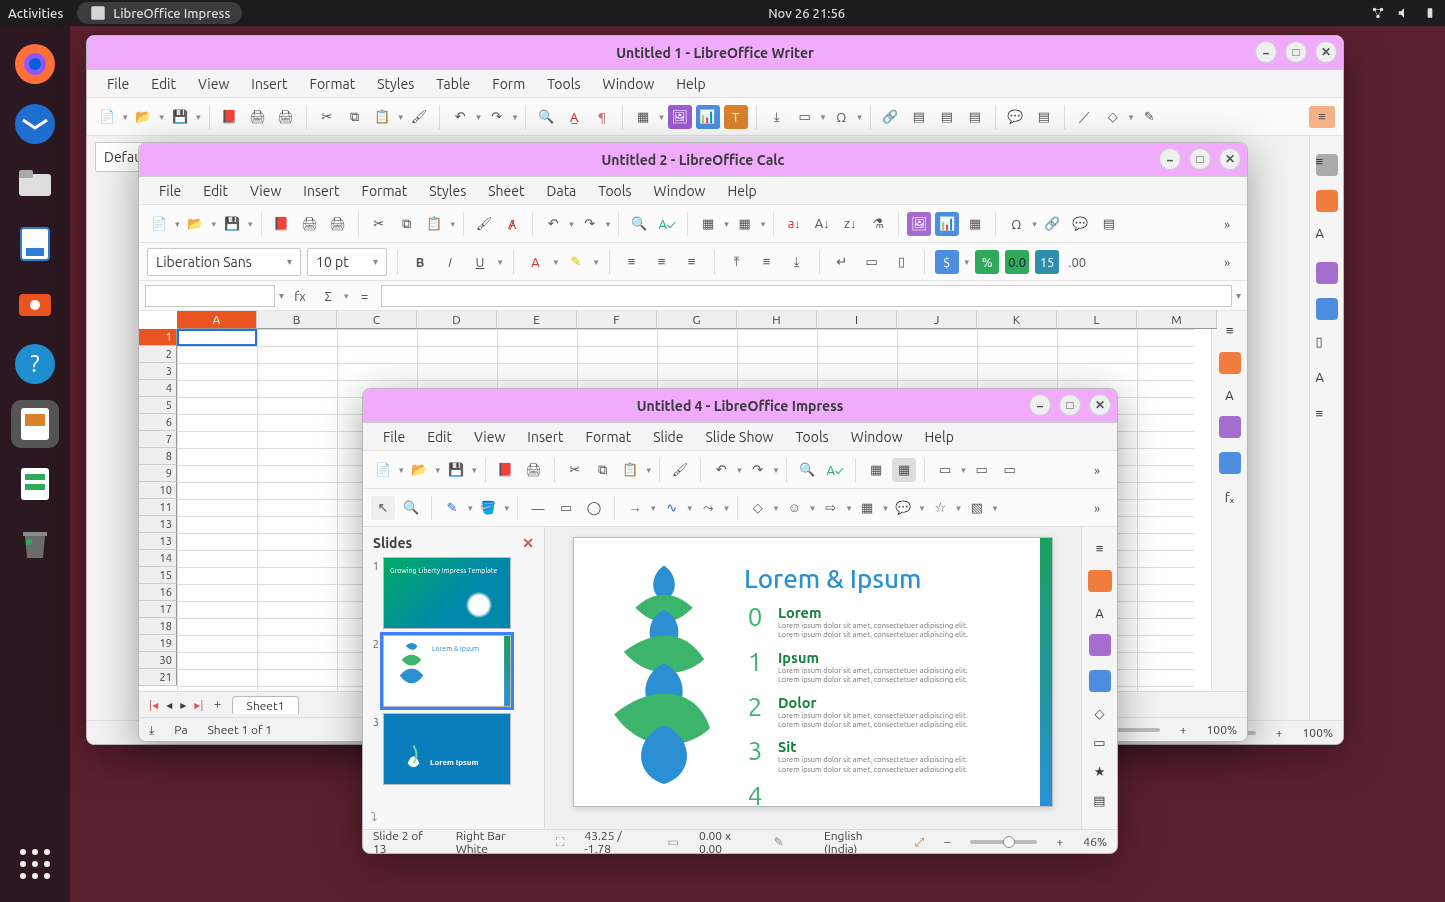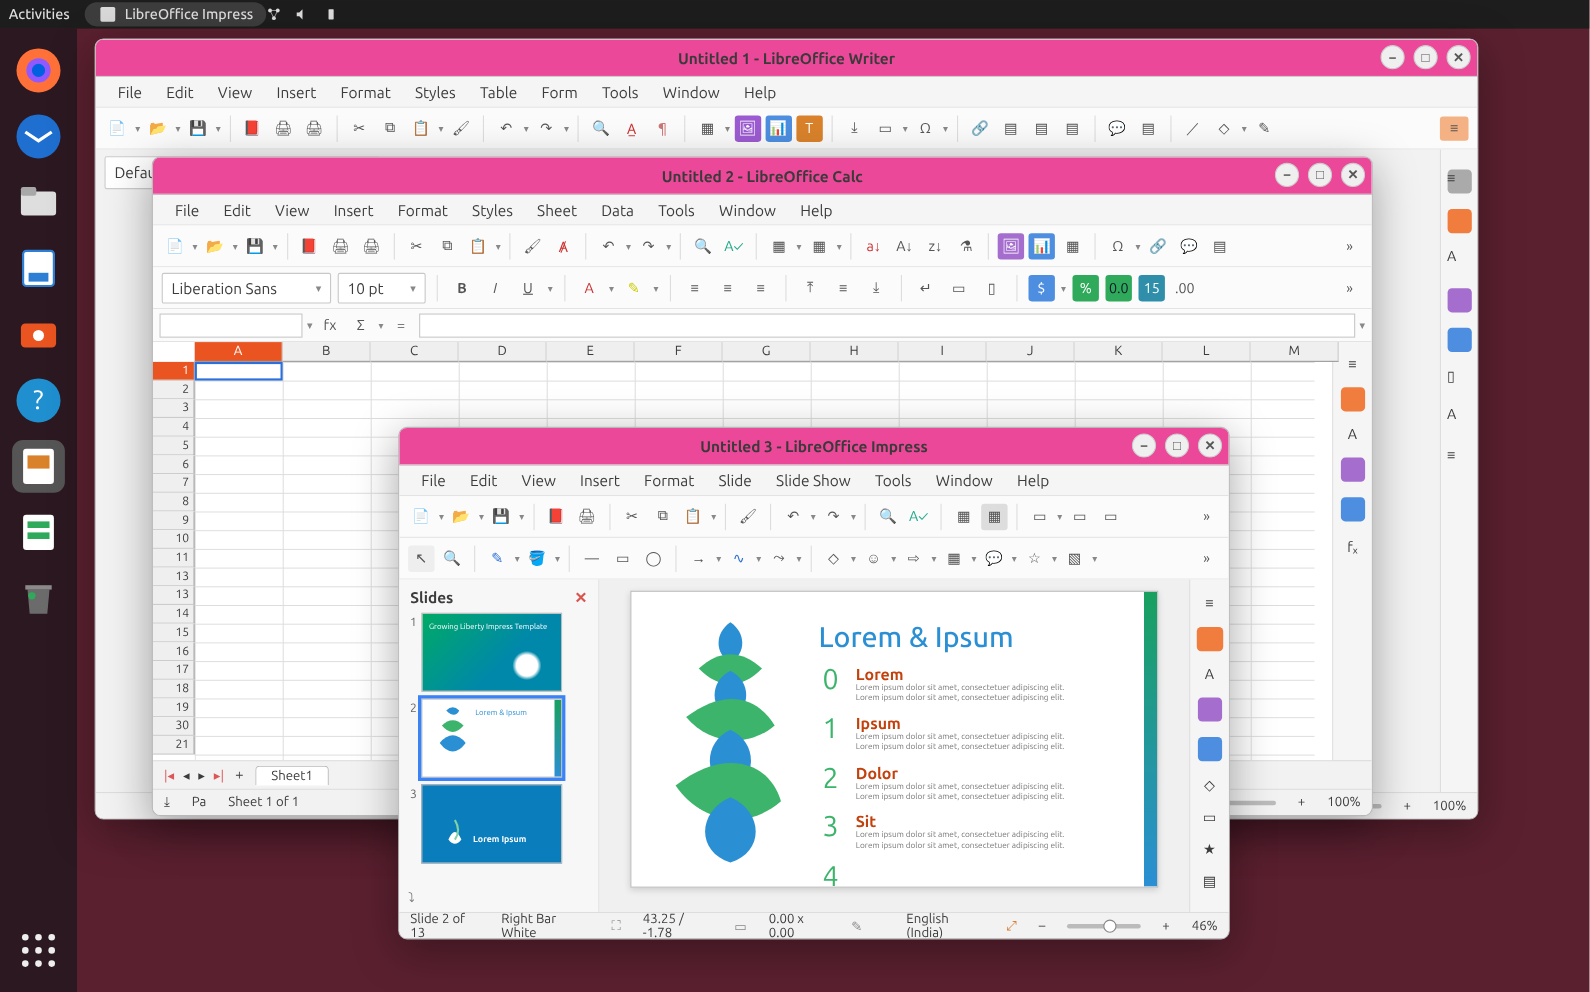--- a/index.html
+++ b/index.html
@@ -38,21 +38,21 @@
   .dock .grid { margin-top:auto; margin-bottom:14px; }
 
   
   .win {
     position:absolute; background:#fafafa;
     border:1px solid #b8b8b8; border-radius:8px;
     box-shadow: 0 10px 40px rgba(0,0,0,0.35);
     display:flex; flex-direction:column;
     overflow:hidden;
   }
-  .titlebar { height:34px; background:#ec4899; display:flex; align-items:center; justify-content:center; font-weight:600; font-size:14px; color:#3a3a3a; position:relative; border-bottom:1px solid #ccc;}
+  .titlebar { height:34px; background:#f0abfc; display:flex; align-items:center; justify-content:center; font-weight:600; font-size:14px; color:#3a3a3a; position:relative; border-bottom:1px solid #ccc;}
   .win-controls { position:absolute; right:6px; top:5px; display:flex; gap:8px; }
   .win-controls .wc { width:22px; height:22px; border-radius:50%; background:#efefef; display:flex; align-items:center; justify-content:center; font-size:12px; color:#555; border:1px solid #ccc; cursor:pointer;}
   .menubar { height:28px; background:#f5f5f5; display:flex; align-items:center; gap:2px; padding:0 10px; font-size:14px; border-bottom:1px solid #e3e3e3;}
   .menubar span { padding:3px 10px; }
   .toolbar { height:38px; background:#fbfbfb; display:flex; align-items:center; gap:4px; padding:0 8px; border-bottom:1px solid #e3e3e3;}
   .tbtn { width:24px; height:24px; display:flex; align-items:center; justify-content:center; color:#555; border-radius:3px; }
   .sep { width:1px; height:24px; background:#ddd; margin:0 4px; }
 
   
   .writer-body { flex:1; background:#f2f2f2; position:relative; }
@@ -95,21 +95,21 @@
   .thumb.t2{ background:#fff; }
   .thumb.t3{ background:#0a7dbd; }
   .slide-canvas-wrap { flex:1; padding:10px 8px 10px 8px; position:relative; background:#f0f0f0; }
   .slide-canvas { width:480px; height:270px; background:#fff; border:1px solid #bbb; margin:0 auto; position:relative; box-shadow:0 2px 6px rgba(0,0,0,0.15); overflow:hidden;}
   .slide-canvas .accent { position:absolute; right:0; top:0; bottom:0; width:12px; background:linear-gradient(#19a05e,#2b8fd4);}
   .plant { position:absolute; left:30px; top:18px; width:120px; height:230px; }
   .slide-title { position:absolute; left:170px; top:26px; font-size:26px; font-weight:500; color:#2b8fd4;}
   .bullets { position:absolute; left:170px; top:66px; right:22px; display:flex; flex-direction:column; gap:9px;}
   .b { display:flex; gap:12px; align-items:flex-start;}
   .b .num { width:22px; font-size:26px; color:#3cb46b; font-weight:400; line-height:1; text-align:center;}
-  .b .txt strong { font-size:14.5px; font-weight:600; color:#c2410c; display:block;}
+  .b .txt strong { font-size:14.5px; font-weight:600; color:#15803d; display:block;}
   .b .txt small { font-size:7.5px; color:#777; line-height:1.25; display:block; max-width:200px;}
   .impress-status { height:24px; background:#f2f2f2; border-top:1px solid #ddd; display:flex; align-items:center; font-size:12px; gap:20px; padding:0 10px;}
   .impress-status .spacer{flex:1}
   .impress-sidebar { width:36px; border-left:1px solid #ddd; background:#f5f5f5; display:flex; flex-direction:column; align-items:center; gap:14px; padding-top:14px;}
   .chip-purple{background:#a46dce;} .chip-blue{background:#4d8ee0;}
 
   .tiny-svg { width:18px; height:18px; }
 
   
   .zoom-slider { width:110px; height:4px; background:#bbb; border-radius:2px; position:relative; }
@@ -122,20 +122,21 @@
 <div class="topbar">
   <div class="left">
     <span>Activities</span>
     <span class="app-chip">
       <svg class="tiny-svg" viewBox="0 0 24 24">
           <rect x="3" y="3" width="18" height="18" rx="2" fill="#d9d9d9"></rect>
         </svg>
       <span>LibreOffice Impress</span>
     </span>
   </div>
+  <div class="center"><span>Nov 26  21:56</span></div>
   <div class="right">
     <span class="tray-icon"><svg viewBox="0 0 24 24">
           <circle cx="6" cy="6" r="3" fill="#ddd"></circle>
           <circle cx="18" cy="6" r="3" fill="#ddd"></circle>
           <circle cx="12" cy="18" r="3" fill="#ddd"></circle>
           <path d="M6 6L18 6L12 18Z" fill="none" stroke="#ddd"></path>
         </svg></span>
     <span class="tray-icon"><svg viewBox="0 0 24 24" fill="#ddd">
           <path d="M3 9v6h4l5 5V4L7 9H3z"></path>
         </svg></span>
@@ -511,21 +512,21 @@
     <div class="flex-spacer"></div>
     <span>–</span>
     <div class="zoom-slider"></div>
     <span>+</span>
     <span>100%</span>
   </div>
 </div>
 
 <div class="win" style="left:362px; top:388px; width:756px; height:466px;">
   <div class="titlebar">
-    <span>Untitled 3 - LibreOffice Impress</span>
+    <span>Untitled 4 - LibreOffice Impress</span>
     <div class="win-controls">
       <div class="wc">–</div>
       <div class="wc">□</div>
       <div class="wc">✕</div>
     </div>
   </div>
   <div class="menubar">
     <span>File</span>
     <span>Edit</span>
     <span>View</span>

